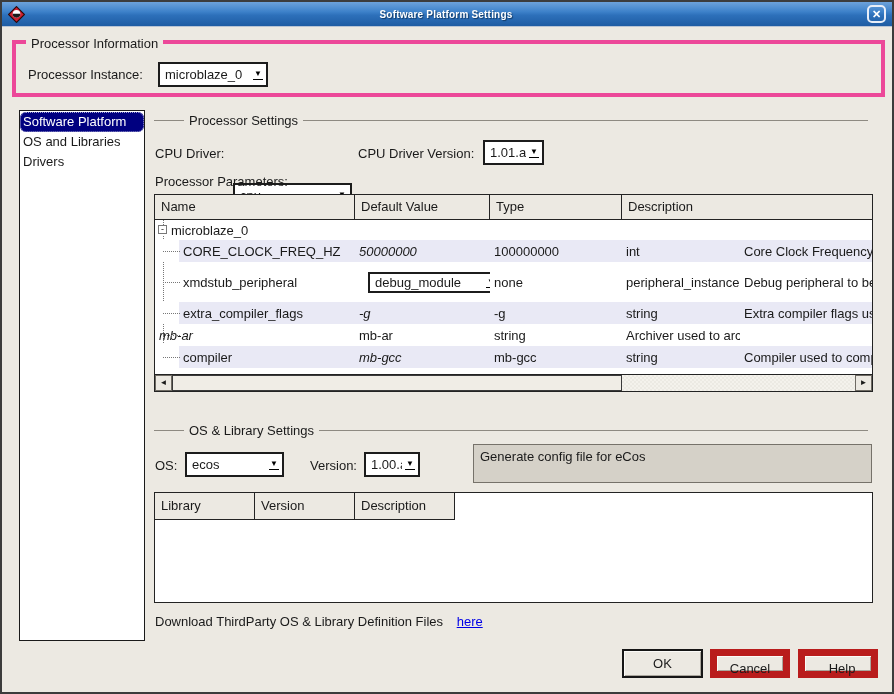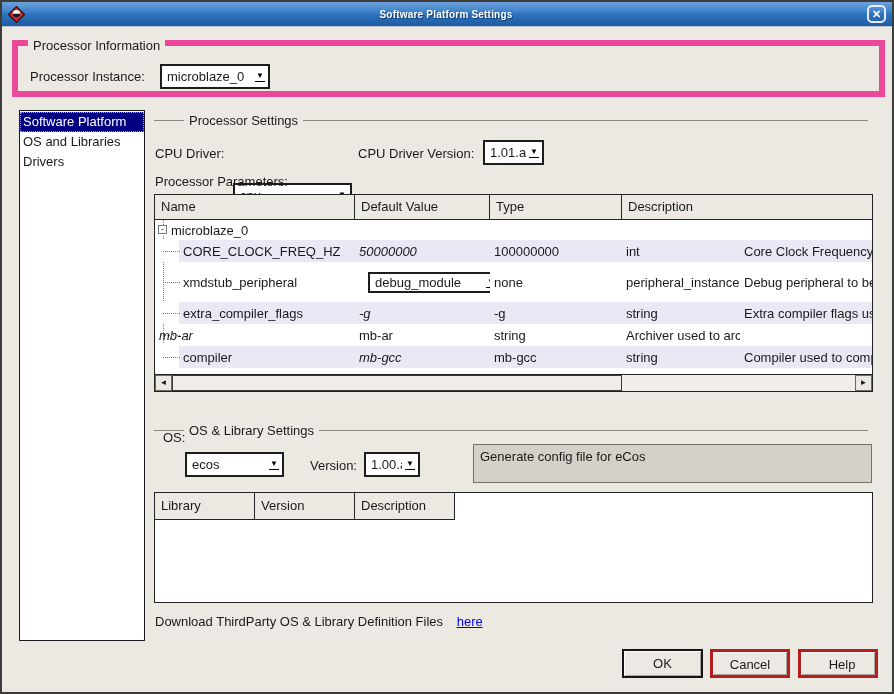--- a/index.html
+++ b/index.html
@@ -14,21 +14,21 @@
     background:linear-gradient(#6da2da 0%, #3e82ca 40%, #2d70ba 55%, #1e5ca3 100%);
     display:flex; align-items:center; border-bottom:1px solid #b8c4d4; }
   .app-icon { width:17px; height:17px; margin-left:6px; flex:0 0 auto; }
   .title-text { flex:1; text-align:center; color:#fff; font-weight:bold; font-size:10px;
     text-shadow:1px 1px 1px #123a66; letter-spacing:.2px; }
   .close-btn { width:19px; height:18px; margin-right:6px; flex:0 0 auto;
     border:2px solid #e8eef8; border-radius:5px; color:#fff; font-weight:bold;
     font-size:11px; line-height:14px; text-align:center; cursor:pointer; }
 
   
-  .groupbox { position:absolute; border:6px solid #ec4899;text-decoration:underline; }
+  .groupbox { position:absolute; border:4px solid #ec4899;text-decoration:underline; }
   .glabel { position:absolute; left:10px; top:-8px; background:#ece9e2; padding:0 5px;
     white-space:nowrap; }
   .hgroupline { position:absolute; border-top:1px solid #8e8a82; }
   .hgroupline .glabel { left:30px; }
 
   
   .combo { position:absolute; background:#fff; border:2px solid #1c1c1c; display:flex;
     align-items:center; height:25px; cursor:pointer; }
   .combo .ctext { flex:1; padding-left:5px; white-space:nowrap; overflow:hidden; }
   .combo .carrow { width:16px; text-align:center; font-size:8px; line-height:8px;
@@ -36,21 +36,21 @@
   .combo .carrow i { font-style:normal; border-bottom:1px solid #000; padding:0 1px 1px 1px; }
 
   .lbl { position:absolute; white-space:nowrap; }
 
   
   .navlist { position:absolute; left:17px; top:108px; width:126px; height:531px;
     background:#fff; border:1px solid #1a1a1a; padding-top:1px; }
   .navitem { height:20px; line-height:20px; padding-left:3px; white-space:nowrap;
     cursor:pointer; }
   .navitem.selected { background:#000080; color:#fff; outline:1px dotted #a0a0d0;
-    outline-offset:-1px; }
+    outline-offset:-1px;border-radius:6px; }
 
   
   .ptable { position:absolute; left:152px; top:192px; width:719px; height:198px;
     border:1px solid #232323; background:#fff; display:flex; flex-direction:column; }
   .pthead { flex:0 0 25px; display:grid; grid-template-columns:200px 135px 132px 118px 1fr;
     background:#ece9e2; border-bottom:1px solid #232323; }
   .pthead .hcell { border-right:1px solid #232323; padding:4px 0 0 6px; overflow:hidden;
     white-space:nowrap; }
   .pthead .hcell:last-child { border-right:none; }
   .ptbody { position:relative; flex:1; overflow:hidden; }
@@ -87,21 +87,21 @@
     border:1px solid #232323; background:#fff; }
   .lthead { display:flex; height:27px; background:#fff; }
   .lhcell { background:#ece9e2; border-right:1px solid #232323; border-bottom:1px solid #232323;
     padding:5px 0 0 6px; white-space:nowrap; overflow:hidden; }
 
   
   .dlline { position:absolute; left:153px; top:612px; white-space:nowrap; }
   .dllink { color:#0000e6; text-decoration:underline; margin-left:10px; cursor:pointer; }
 
   .btn { position:absolute; top:647px; height:29px; background:#ece9e2;
-    border:3px solid #b91c1c; box-shadow:inset 1px 1px 0 #fbfaf7, inset -1px -1px 0 #aaa69d;
+    border:7px solid #b91c1c; box-shadow:inset 1px 1px 0 #fbfaf7, inset -1px -1px 0 #aaa69d;
     text-align:center; line-height:26px; cursor:pointer; }
   .btn.default { border:2px solid #161616; }
 </style>
 </head>
 <body>
 
 <div class="window">
 
   <div class="titlebar">
     <svg class="app-icon" viewBox="0 0 16 16">
@@ -220,21 +220,21 @@
         <span class="strack"></span>
         <span class="sbtn">►</span>
       </div>
     </div>
   </div>
 
   <div class="hgroupline" style="left:152px; top:428px; width:714px;">
     <span class="glabel">OS &amp; Library Settings</span>
   </div>
 
-  <span class="lbl" style="left:153px; top:428px;margin-left:8px;">OS:</span>
+  <span class="lbl" style="left:153px; top:456px;">OS:</span>
   <div class="combo" style="left:183px; top:450px; width:99px;">
     <span class="ctext">ecos</span>
     <span class="carrow"><i>▼</i></span>
   </div>
   <span class="lbl" style="left:308px; top:456px;">Version:</span>
   <div class="combo" style="left:362px; top:450px; width:56px;">
     <span class="ctext">1.00.a</span>
     <span class="carrow"><i>▼</i></span>
   </div>
   <div class="descbox">

